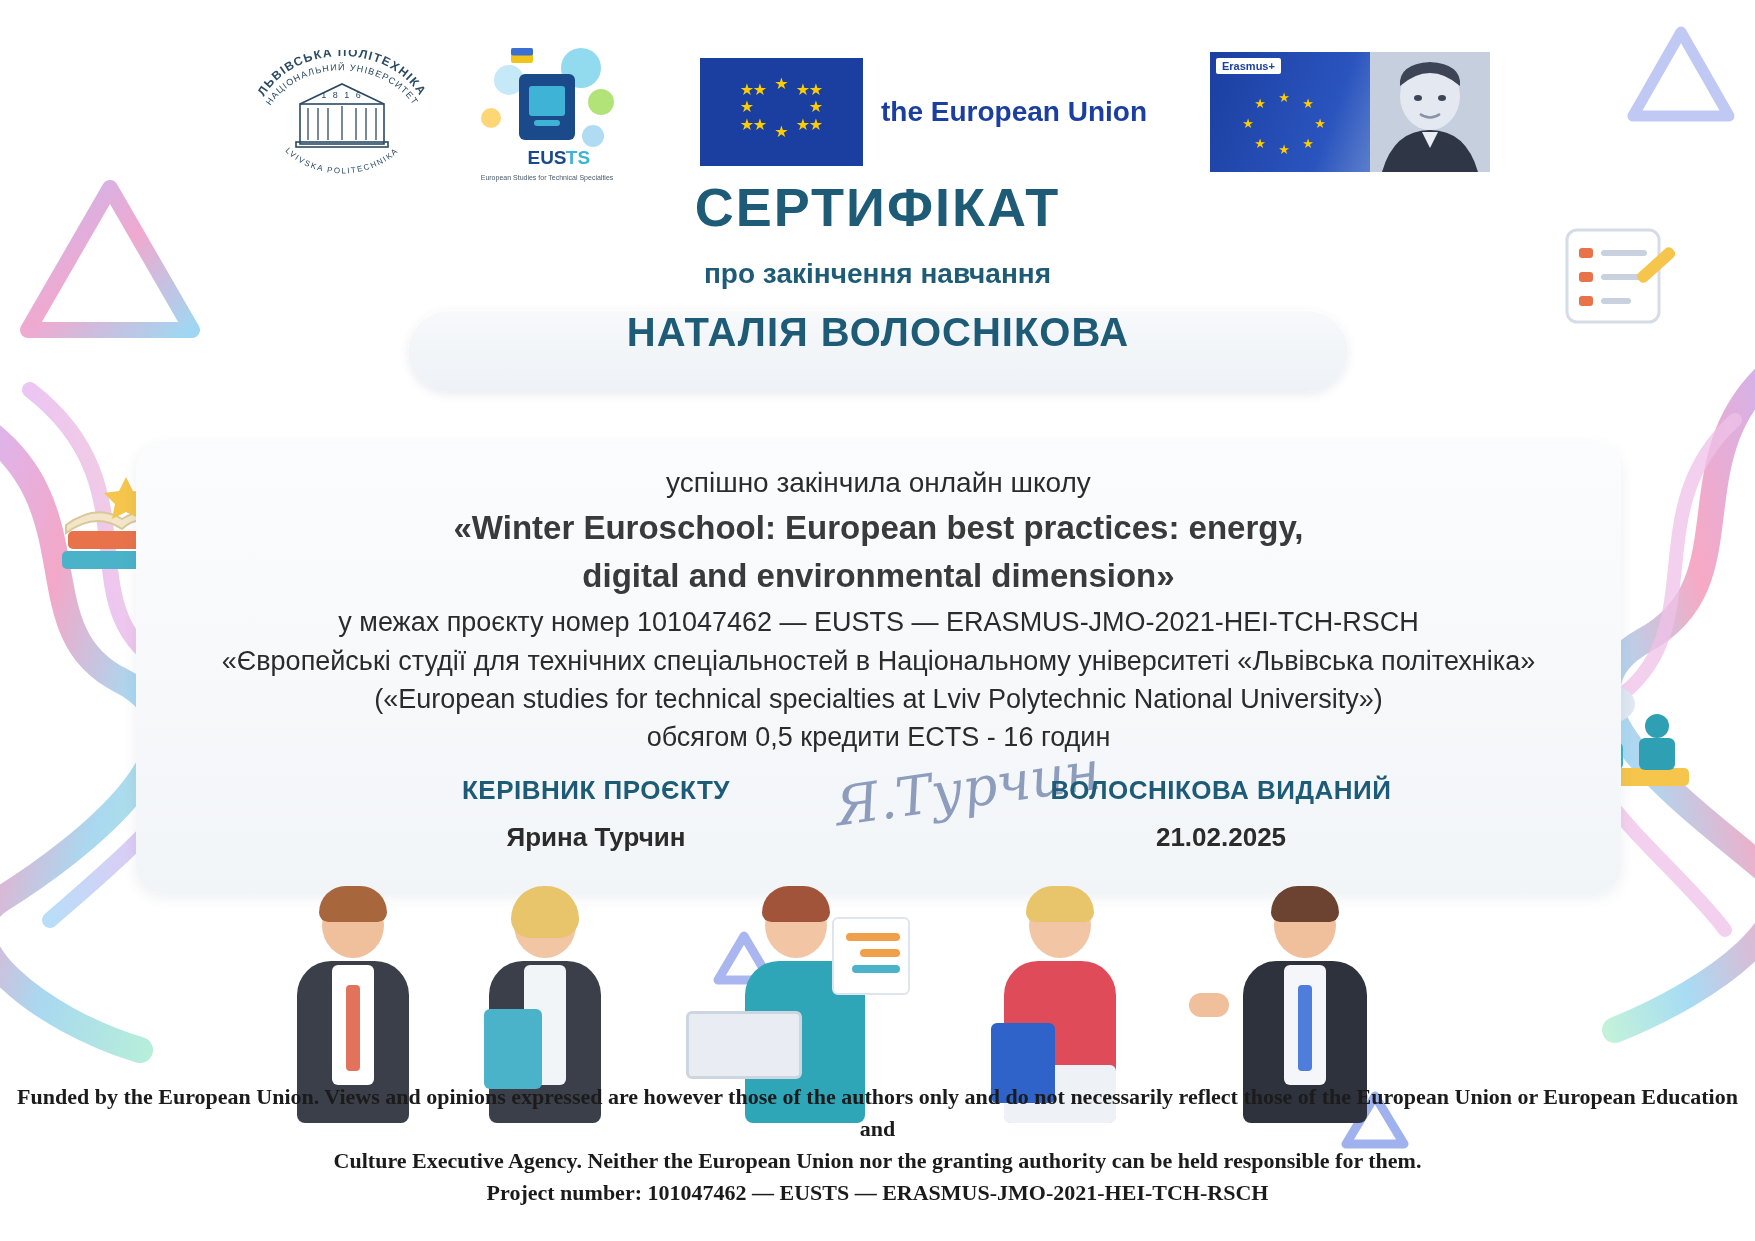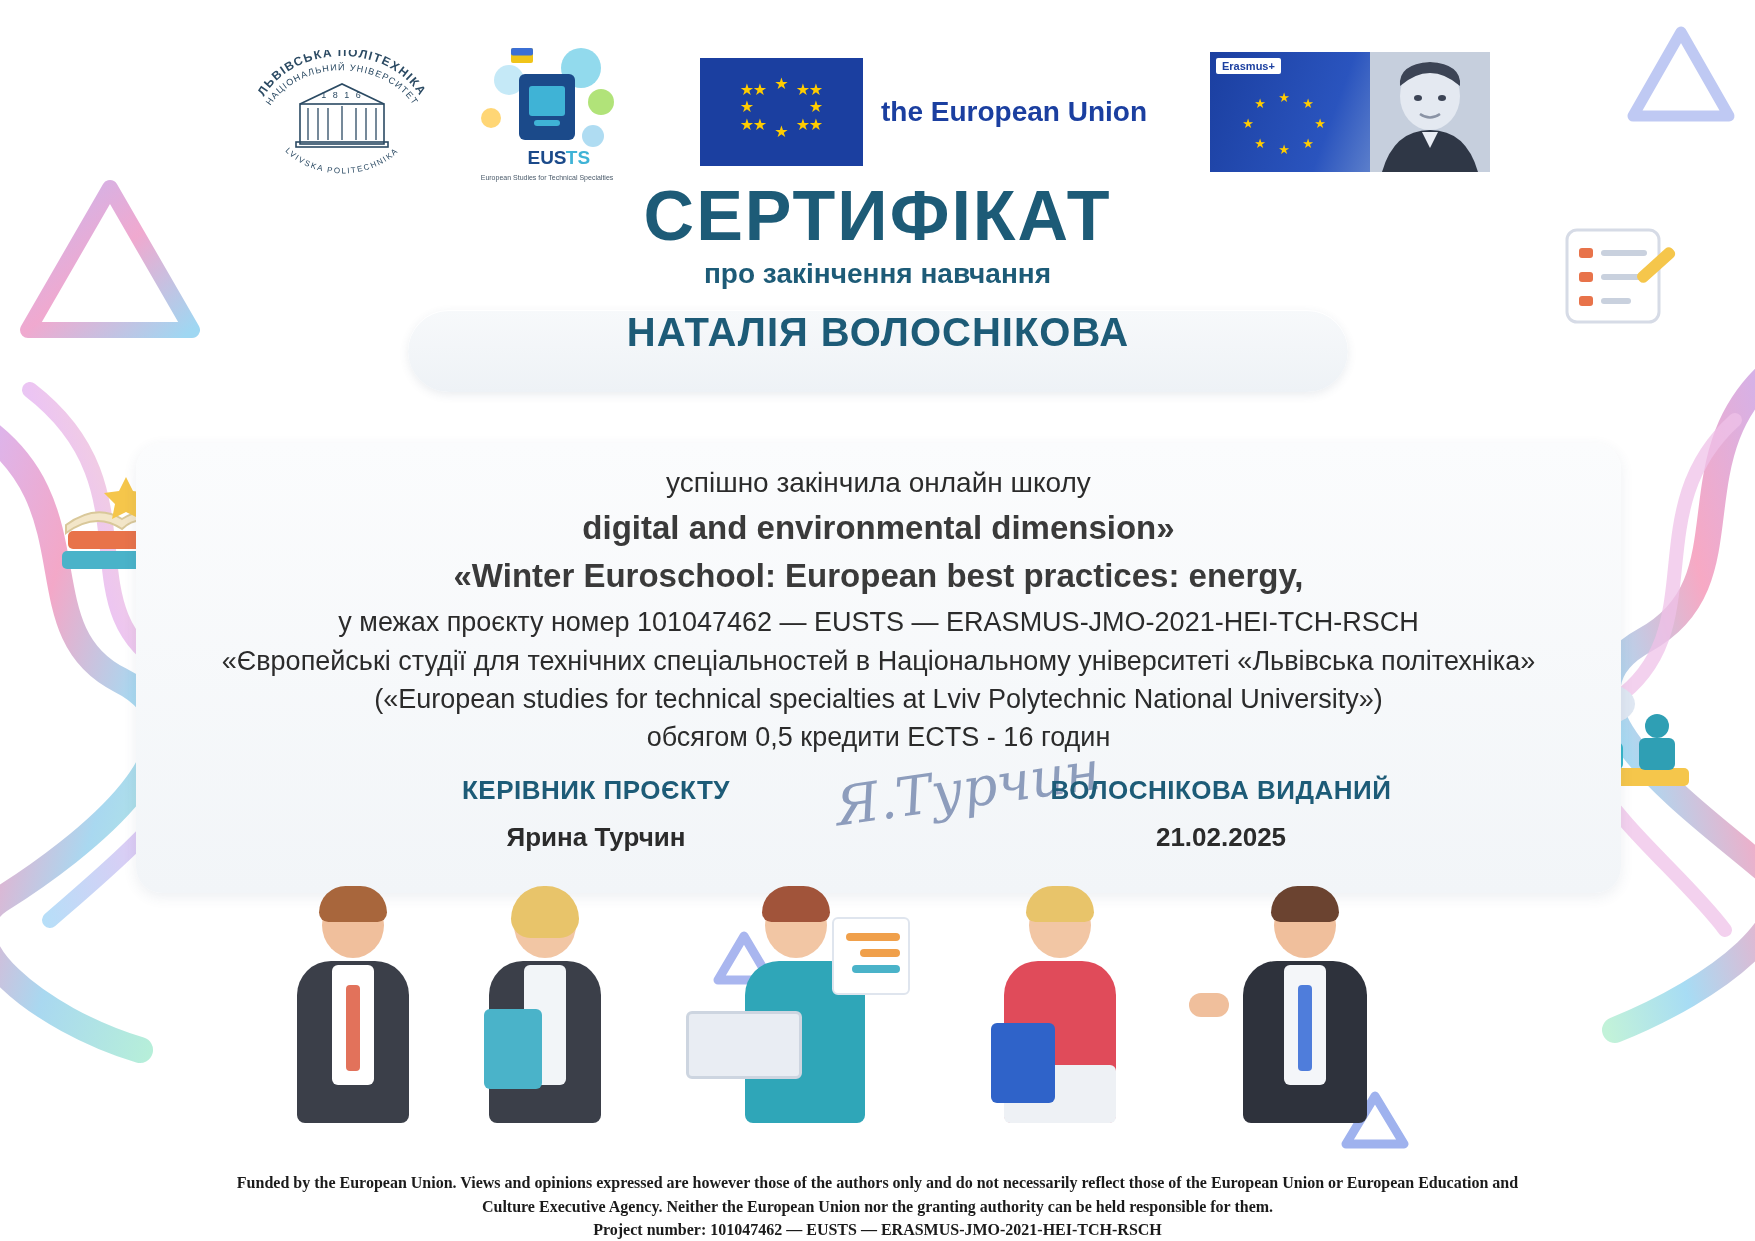--- a/index.html
+++ b/index.html
@@ -104,21 +104,21 @@
   }
 
   
   .title {
     position: absolute;
     top: 176px;
     left: 0;
     width: 100%;
     text-align: center;
     color: #1d5b77;
-    font-size: 70px;
+    font-size: 54px;
     font-weight: bold;
     letter-spacing: 2px;
     font-family: "Liberation Sans", sans-serif;
   }
   .subtitle {
     position: absolute;
     top: 258px;
     left: 0;
     width: 100%;
     text-align: center;
@@ -298,25 +298,25 @@
   }
   .p-obj {
     position: absolute;
     border-radius: 6px;
   }
 
   
   .footer {
     position: absolute;
     left: 0;
-    bottom: 0;
+    bottom: 32px;
     width: 100%;
     text-align: center;
     color: #1b1b1b;
-    font-size: 16px;
+    font-size: 22px;
     line-height: 1.45;
     font-weight: bold;
     font-family: "Liberation Serif", serif;
   }
   .footer .small {
     display: block;
   }
 </style>
 </head>
 <body>
@@ -535,22 +535,22 @@
 <div class="title">СЕРТИФІКАТ</div>
 <div class="subtitle">про закінчення навчання</div>
 
 <div class="name-plate">
   <span>НАТАЛІЯ ВОЛОСНІКОВА</span>
 </div>
 
 <div class="body-card">
   <div class="body-text">
     <div class="line-1">успішно закінчила онлайн школу</div>
+    <div class="course">«Winter Euroschool: European best practices: energy,</div>
     <div class="course">digital and environmental dimension»</div>
-    <div class="course">«Winter Euroschool: European best practices: energy,</div>
     <div class="line-sm">у межах проєкту номер 101047462 — EUSTS — ERASMUS-JMO-2021-HEI-TCH-RSCH</div>
     <div class="line-sm">«Європейські студії для технічних спеціальностей в Національному університеті «Львівська політехніка»</div>
     <div class="line-sm">(«European studies for technical specialties at Lviv Polytechnic National University»)</div>
     <div class="line-sm">обсягом 0,5 кредити ECTS - 16 годин</div>
   </div>
 
   <div class="sig-row">
     <div class="sig-left">
       <div class="sig-title">КЕРІВНИК ПРОЄКТУ</div>
       <div class="sig-value">Ярина Турчин</div>

